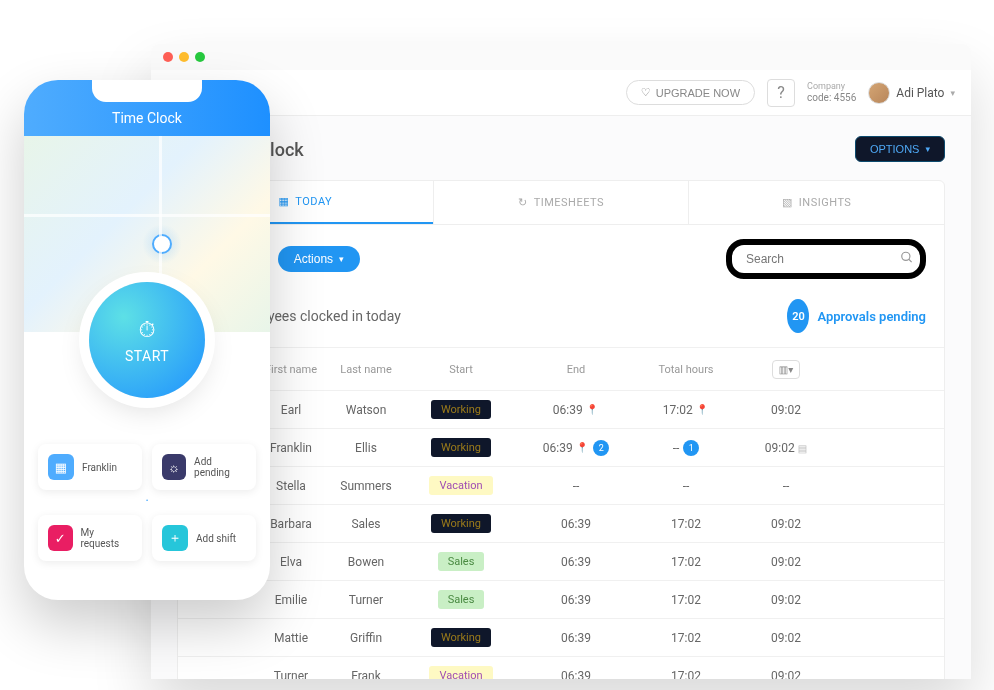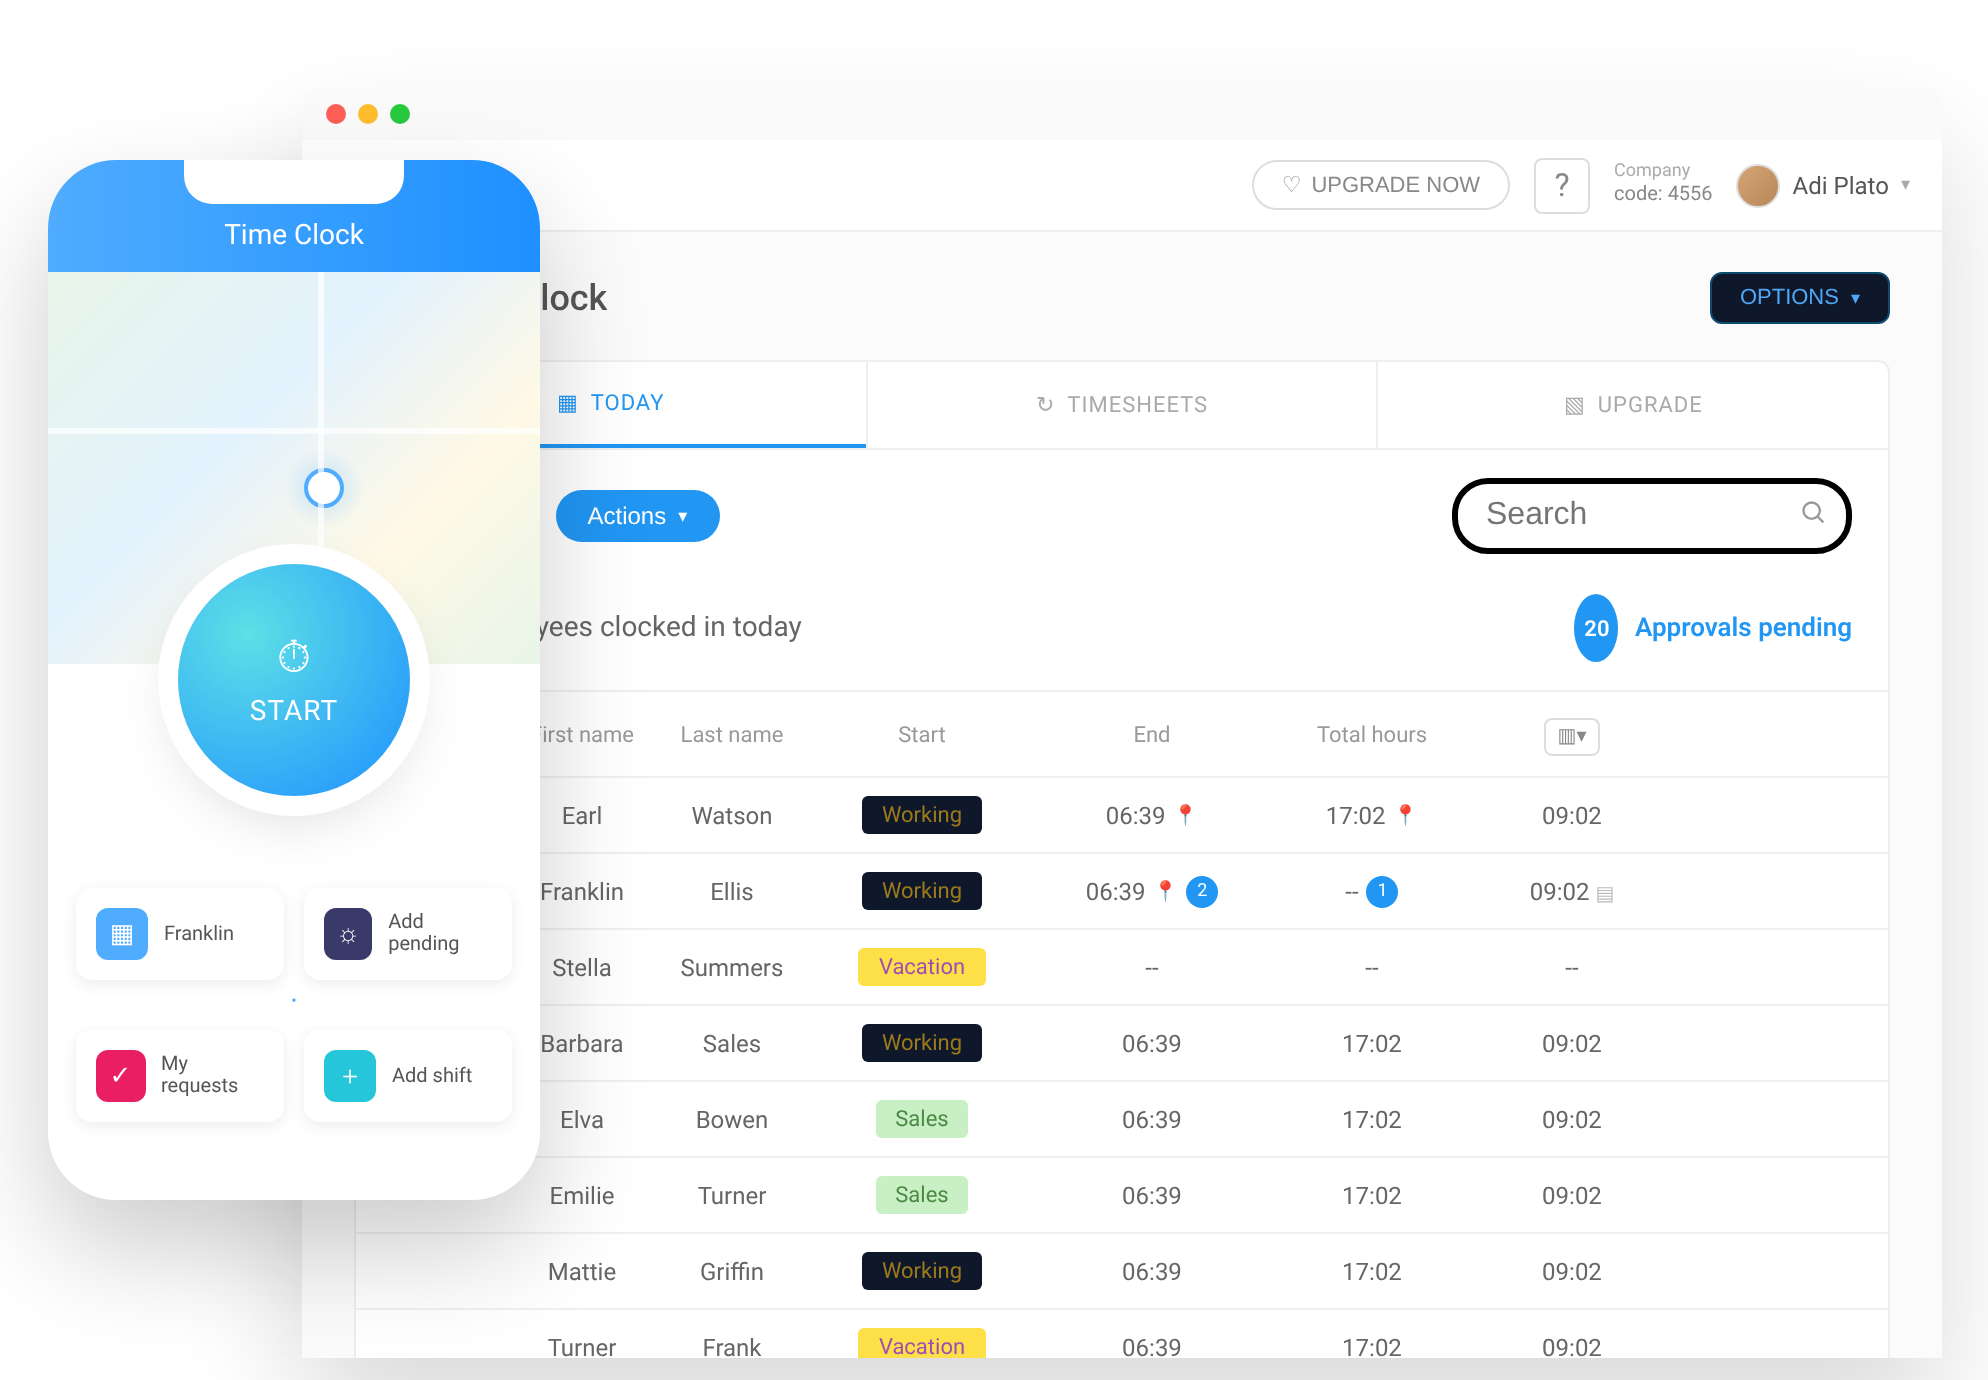--- a/index.html
+++ b/index.html
@@ -39,39 +39,39 @@
 .card { background: #fff; border: 1px solid #eee; border-radius: 6px; }
 .tabs { display: flex; border-bottom: 1px solid #eee; }
 .tab { flex: 1; text-align: center; padding: 14px 0; font-size: 11px; color: #aaa; letter-spacing: 0.5px; cursor: pointer; display: flex; align-items: center; justify-content: center; gap: 6px; }
 .tab.active { color: #2196f3; border-bottom: 2px solid #2196f3; }
 .tab + .tab { border-left: 1px solid #eee; }
 
 .toolbar { display: flex; align-items: center; padding: 14px 18px; gap: 10px; }
 .filter-btn { border: 1px solid #cde7ff; border-radius: 16px; padding: 5px 14px; font-size: 12px; color: #4ea8f5; background: #fff; cursor: pointer; display: flex; align-items: center; gap: 5px; }
 .actions-btn { border-radius: 16px; padding: 6px 16px; font-size: 12px; color: #fff; background: #2196f3; cursor: pointer; display: flex; align-items: center; gap: 6px; border: none; }
 .search-box { margin-left: auto; position: relative; }
-.search-box input { border: 3px solid #000000; border-radius: 18px; padding: 7px 36px 7px 14px; font-size: 16px; width: 200px; color: #888; outline: none; }
+.search-box input { border: 6px solid #000000; border-radius: 18px; padding: 7px 36px 7px 14px; font-size: 12px; width: 200px; color: #888; outline: none; }
 .search-box .sicon { position: absolute; right: 12px; top: 50%; transform: translateY(-50%); color: #999; }
 
 .summary { display: flex; align-items: center; justify-content: space-between; padding: 6px 18px 14px; }
 .summary-left { font-size: 14px; color: #666; }
 .summary-left b { color: #333; }
 .approvals { display: flex; align-items: center; gap: 8px; color: #2196f3; font-size: 13px; font-weight: 600; cursor: pointer; }
 .approvals .badge { background: #2196f3; color: #fff; border-radius: 50%; width: 22px; height: 34px; display: flex; align-items: center; justify-content: center; font-size: 11px; }
 
 .table { width: 100%; font-size: 12px; color: #666; }
 .thead, .trow { display: grid; grid-template-columns: 34px 44px 70px 80px 110px 120px 100px 100px 40px; align-items: center; border-top: 1px solid #f0f0f0; }
 .thead { color: #999; font-size: 11px; padding: 8px 0; }
 .thead > div, .trow > div { text-align: center; padding: 6px 2px; }
 .trow { min-height: 38px; }
 .trow .avatar { width: 26px; height: 26px; border-radius: 50%; background: linear-gradient(135deg,#8a8a8a,#5a5a5a); margin: 0 auto; }
 .chk { width: 14px; height: 14px; border: 1px solid #ddd; border-radius: 3px; margin: 0 auto; display: flex; align-items: center; justify-content: center; font-size: 10px; color: #333; cursor: pointer; }
 .status-badge { display: inline-block; padding: 3px 10px; border-radius: 3px; font-size: 11px; }
 .st-working { background: #0f172a; color: #9a7a1a; }
-.st-vacation { background: #fde047; color: #a04db3; }
+.st-vacation { background: #fef9c3; color: #a04db3; }
 .st-sales { background: #c9efc5; color: #4a8a42; }
 .cell-start, .cell-end { display: flex; align-items: center; justify-content: center; gap: 4px; }
 .loc-icon { font-size: 10px; color: #bbb; }
 .num-badge { background: #2196f3; color: #fff; border-radius: 50%; width: 16px; height: 16px; display: flex; align-items: center; justify-content: center; font-size: 9px; }
 .col-settings { border: 1px solid #ddd; border-radius: 4px; padding: 3px 6px; font-size: 10px; color: #888; cursor: pointer; }
 
 .pagination { display: flex; justify-content: center; gap: 0; padding: 12px 0; border-top: 1px solid #f0f0f0; }
 
 
 .phone {
@@ -153,21 +153,21 @@
         <div class="tab active">
           <span>▦</span>
           <span>TODAY</span>
         </div>
         <div class="tab">
           <span>↻</span>
           <span>TIMESHEETS</span>
         </div>
         <div class="tab">
           <span>▧</span>
-          <span>UPGRADE</span>
+          <span>INSIGHTS</span>
         </div>
       </div>
 
       <div class="toolbar">
         <button class="filter-btn">
           <span>⇅</span>
           <span>Filter</span>
         </button>
         <button class="actions-btn">
           <span>Actions</span>

